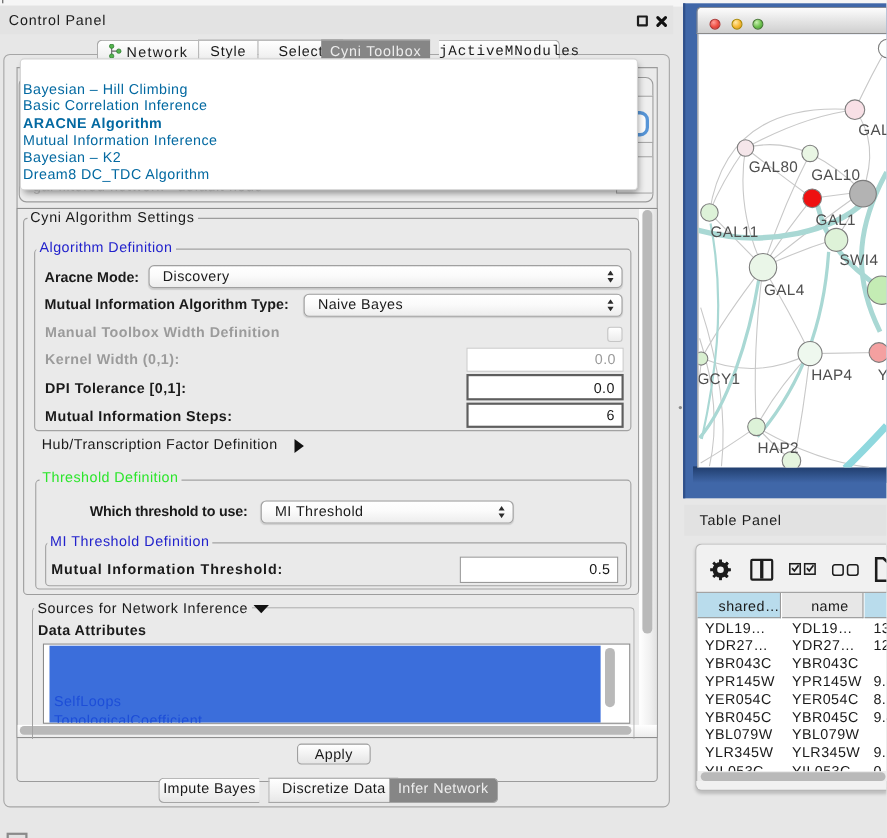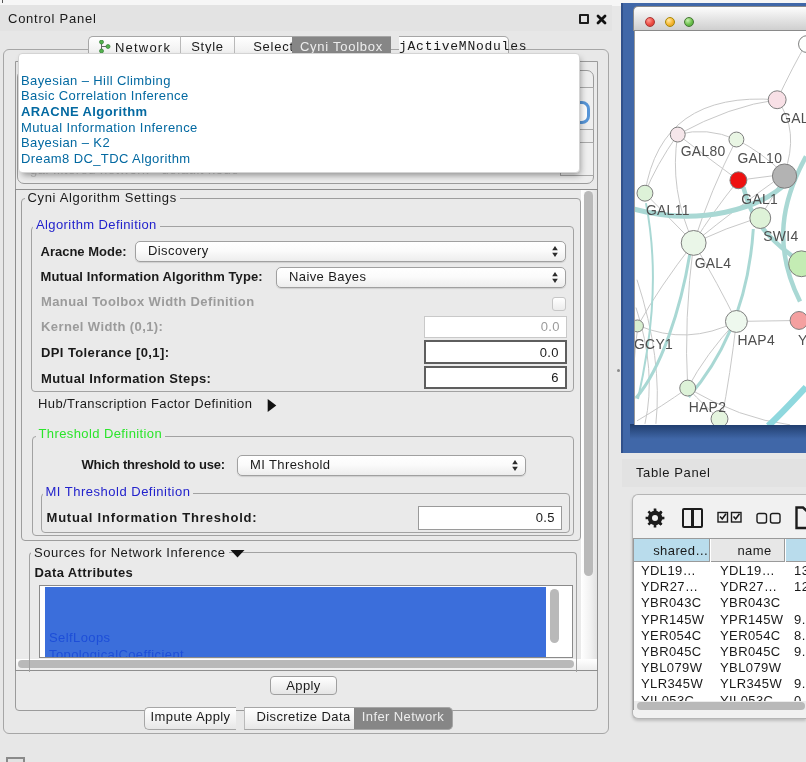--- a/index.html
+++ b/index.html
@@ -103,21 +103,21 @@
 <div class="tin" style="left:424px;top:366px;width:143px;height:23px;border:2px solid #5e5e5e;line-height:20px;">6</div>
 
 <div class="abs" style="left:38px;top:395.5px;">Hub/Transcription Factor Definition</div>
 <svg class="abs" style="left:266px;top:398px;" width="12" height="15" viewBox="0 0 11 14">
     <path d="M1.5 1 L9.5 7 L1.5 13 Z" fill="#111"></path>
   </svg>
 
 <div class="group" style="left:32px;top:436px;width:542px;height:100px;"></div>
 <div class="glabel" style="left:35.5px;top:427px;color:#2ce52c;">Threshold Definition</div>
 <div class="abs b" style="left:81.5px;top:456.5px;letter-spacing:-0.2px;">Which threshold to use:</div>
-<div class="combo" style="left:237px;top:455px;width:289px;height:20.5px;">
+<div class="combo" style="left:237px;top:455px;width:230px;height:20.5px;">
   <div class="ct">MI Threshold</div>
   <svg class="stepper" viewBox="0 0 6 11">
       <path d="M3 0 L5.8 4.2 L0.2 4.2 Z" fill="#2c2c2c"></path>
       <path d="M3 11 L5.8 6.8 L0.2 6.8 Z" fill="#2c2c2c"></path>
     </svg>
 </div>
 
 <div class="group" style="left:41px;top:493px;width:529px;height:39.5px;"></div>
 <div class="glabel" style="left:42.5px;top:485px;color:#2222cc;letter-spacing:0.5px;">MI Threshold Definition</div>
 <div class="abs b" style="left:46.5px;top:510px;letter-spacing:0.8px;">Mutual Information Threshold:</div>
@@ -134,21 +134,21 @@
   <div class="abs" style="left:5px;top:1px;width:501px;height:70px;background:#3b6edb;"></div>
   <div class="abs" style="left:9px;top:3px;color:#1d4ed8;line-height:17px;white-space:pre;margin-top:40px;">SelfLoops
 TopologicalCoefficient
 BetweennessCentrality
 gal4RGexp</div>
   <div class="thumb" style="left:510px;top:3px;width:9px;height:54px;"></div>
 </div>
 
 <div class="abs" style="left:270px;top:676px;width:67px;height:19px;border:1px solid #9f9f9f;border-radius:4px;background:linear-gradient(#ffffff,#f2f2f2 50%,#e5e5e5);text-align:center;line-height:18px;">Apply</div>
 
-<div class="btab" style="left:144px;width:92px;border-left:1px solid #a6a6a6;border-radius:5px 0 0 5px;">Impute Apply</div>
+<div class="btab" style="left:144px;width:92px;border-left:1px solid #a6a6a6;border-radius:5px 0 0 5px;">Impute Bayes</div>
 <div class="btab" style="left:244px;width:118px;border-left:1px solid #b9b9b9;">Discretize Data</div>
 <div class="btab tabsel" style="left:354px;width:99px;border-right:1px solid #a6a6a6;border-radius:0 5px 5px 0;">Infer Network</div>
 
 <div class="abs" style="left:6px;top:757px;width:19px;height:14px;border:2px solid #8a8a8a;background:#e2e2e2;"></div>
 
 <div class="abs" style="left:17px;top:70px;width:577px;height:114px;border:1px solid #9b9b9b;border-radius:7px;background:#ededed;z-index:4;"></div>
 <div class="abs" style="left:30px;top:162px;color:#c4c4c4;z-index:4;letter-spacing:0.5px;">gal filtered network &nbsp;&nbsp;default node</div>
 <div class="abs" style="left:560px;top:87px;width:34px;height:43px;border:1px solid #a8a8a8;background:#efefef;z-index:5;"></div>
 <div class="abs" style="left:560px;top:142px;width:34px;height:34px;border:1px solid #a8a8a8;background:#efefef;z-index:5;"></div>
 <div class="abs" style="left:565px;top:101px;width:25px;height:23px;border:3px solid #5795d7;border-radius:8px;background:#fff;z-index:6;"></div>

